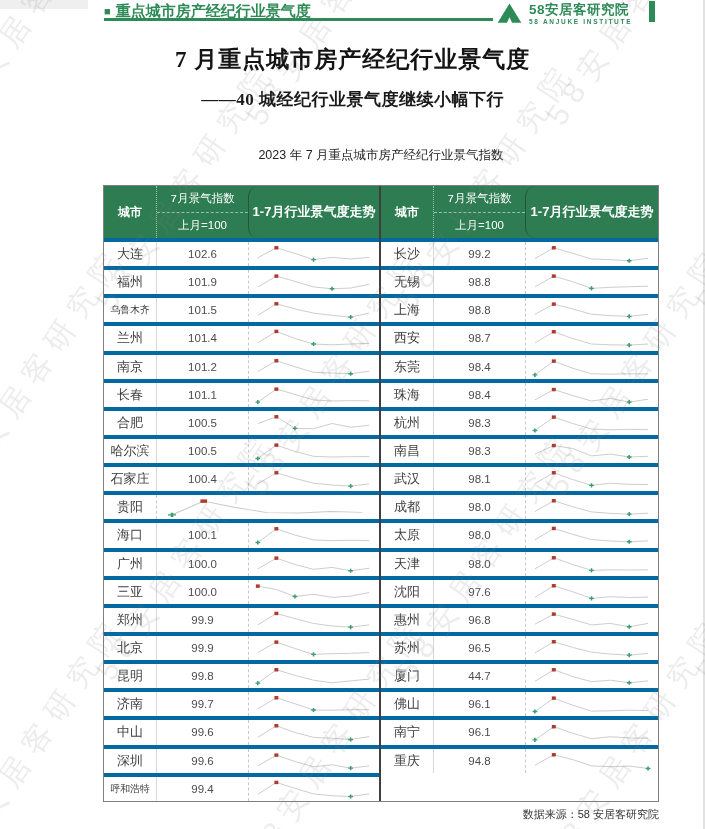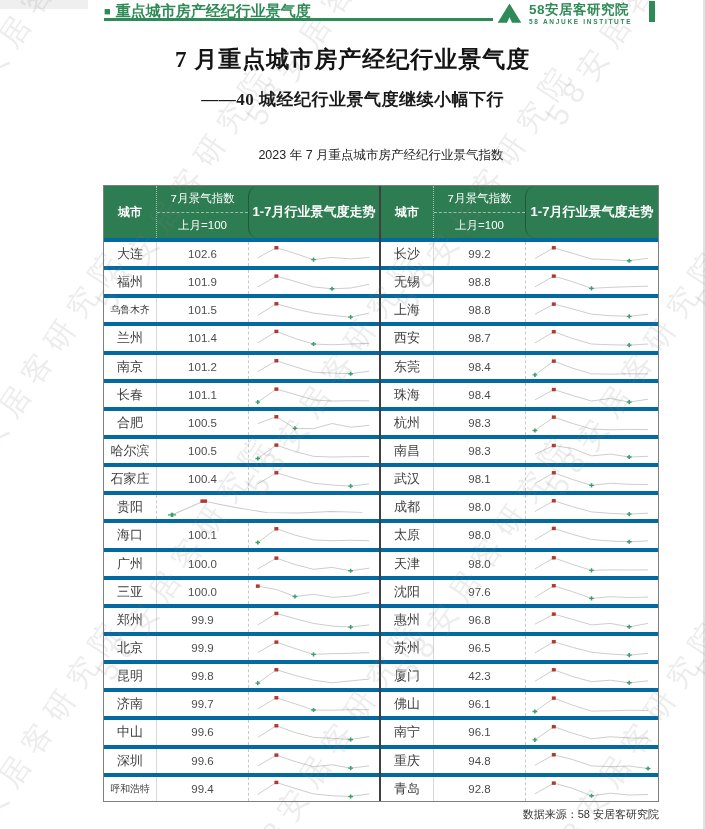--- a/index.html
+++ b/index.html
@@ -671,21 +671,21 @@
                 <path d="M 101.6 22.2 L 106.4 22.2 M 104.0 19.8 L 104.0 24.6" stroke="#3ba06d" stroke-width="1.6"></path>
               </svg>
             </div>
   </div>
 
   <div class="row">
     <div class="c-city">
               <span>厦门</span>
             </div>
     <div class="c-val">
-              <span>42.3</span>
+              <span>44.7</span>
             </div>
     <div class="c-trend">
               <svg viewBox="0 0 133 28" preserveAspectRatio="none">
                 <polyline points="9,20.1 28,6.7 47,14.5 66,20.5 85,18.8 104,21.8 123,19.6" fill="none" stroke="#c9c9c9" stroke-width="1" stroke-linejoin="round"></polyline>
                 <rect x="26.0" y="4.7" width="4" height="4" fill="#b0392e"></rect>
                 <path d="M 101.6 21.8 L 106.4 21.8 M 104.0 19.4 L 104.0 24.2" stroke="#3ba06d" stroke-width="1.6"></path>
               </svg>
             </div>
   </div>
 
@@ -730,35 +730,20 @@
             </div>
     <div class="c-trend">
               <svg viewBox="0 0 133 28" preserveAspectRatio="none">
                 <polyline points="9,18.8 28,6.7 47,12.3 66,19.6 85,20.5 104,19.8 123,22.6" fill="none" stroke="#c9c9c9" stroke-width="1" stroke-linejoin="round"></polyline>
                 <rect x="26.0" y="4.7" width="4" height="4" fill="#b0392e"></rect>
                 <path d="M 120.6 22.6 L 125.4 22.6 M 123.0 20.2 L 123.0 25.0" stroke="#3ba06d" stroke-width="1.6"></path>
               </svg>
             </div>
   </div>
 
-  <div class="row">
-    <div class="c-city">
-              <span>青岛</span>
-            </div>
-    <div class="c-val">
-              <span>92.8</span>
-            </div>
-    <div class="c-trend">
-              <svg viewBox="0 0 133 28" preserveAspectRatio="none">
-                <polyline points="9,19.6 28,7.1 47,13.2 66,21.8 85,18.8 104,20.9 123,20.3" fill="none" stroke="#c9c9c9" stroke-width="1" stroke-linejoin="round"></polyline>
-                <rect x="26.0" y="5.1" width="4" height="4" fill="#b0392e"></rect>
-                <path d="M 63.6 21.8 L 68.4 21.8 M 66.0 19.4 L 66.0 24.2" stroke="#3ba06d" stroke-width="1.6"></path>
-              </svg>
-            </div>
-  </div>
 </div>
     </section>
   </div>
 
   <div class="source">数据来源：58 安居客研究院</div>
 
   <div class="wm-layer">
       <span class="wm" style="left: -110px; top: -20px;">58安居客研究院</span>
       <span class="wm" style="left: 190px; top: -20px;">58安居客研究院</span>
       <span class="wm" style="left: 490px; top: -20px;">58安居客研究院</span>

